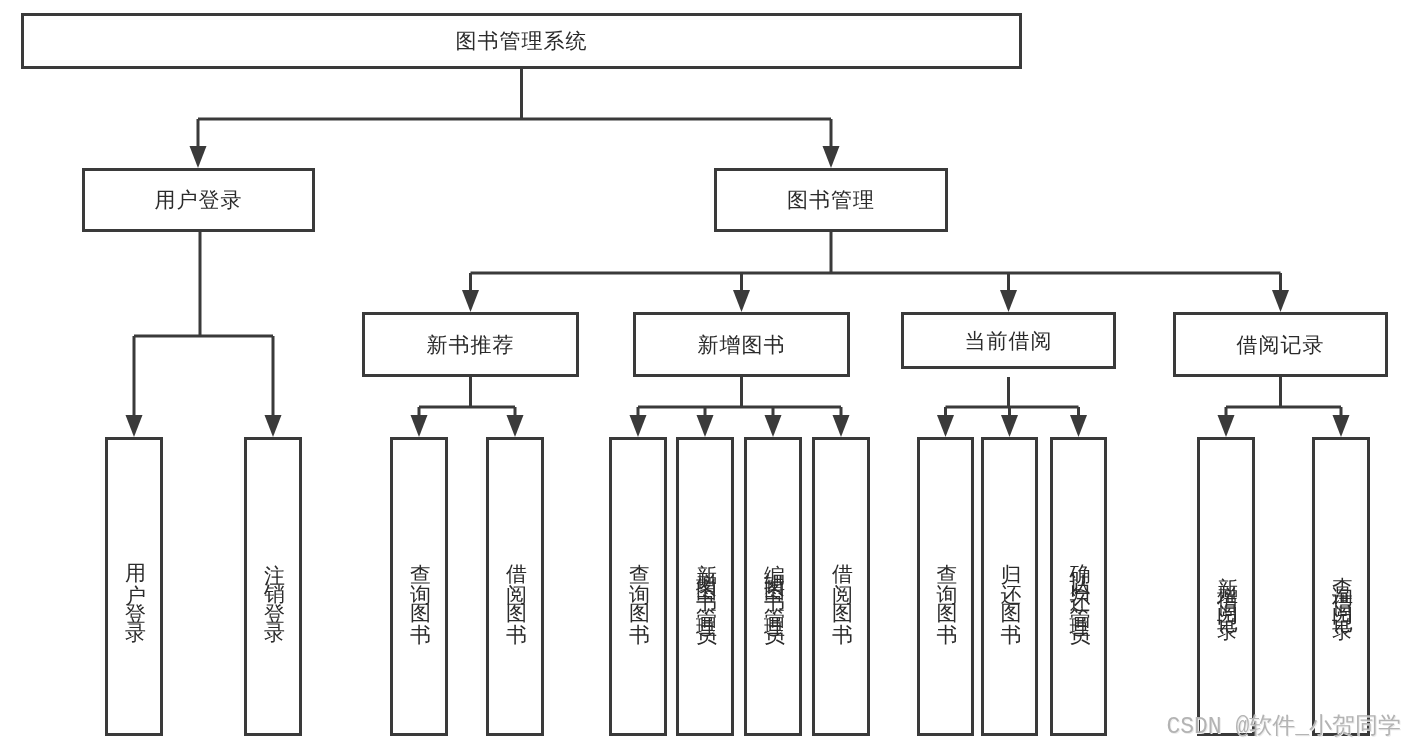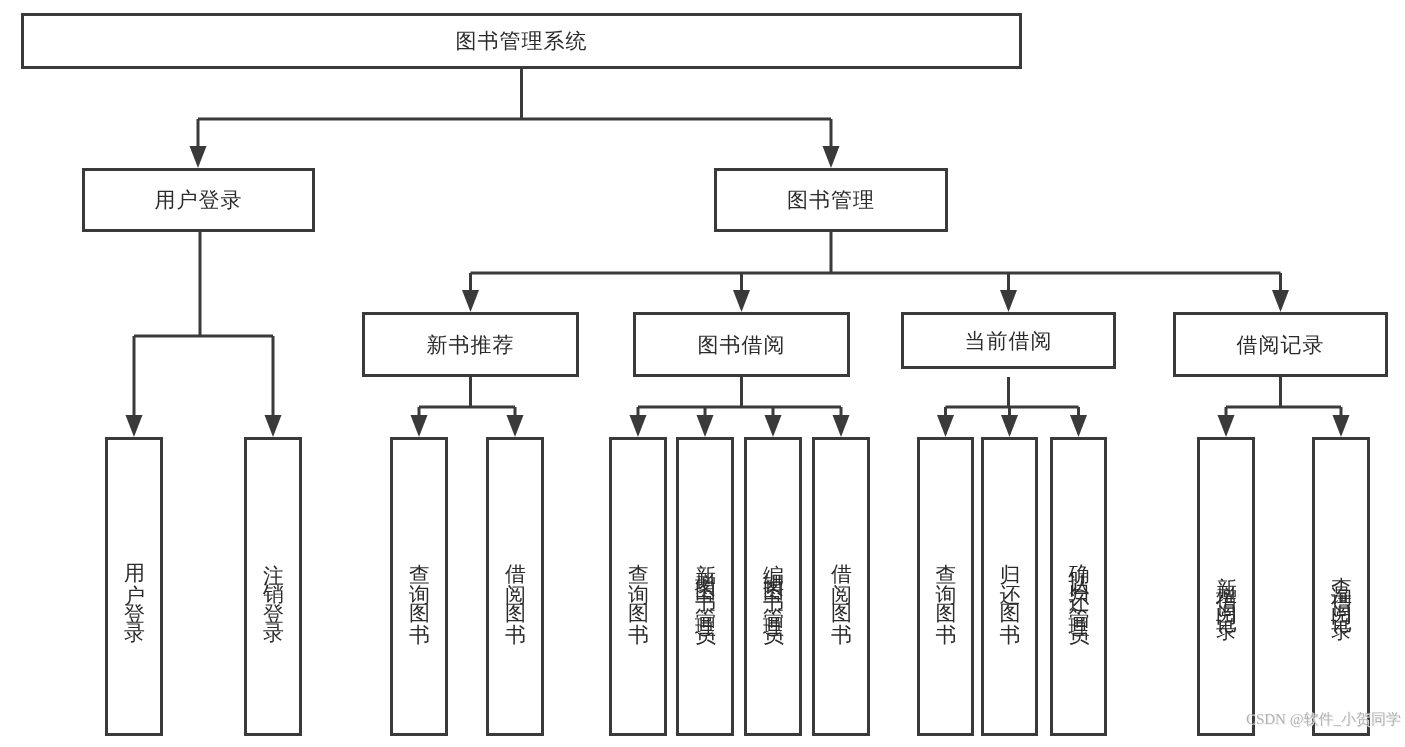--- a/index.html
+++ b/index.html
@@ -1,20 +1,20 @@
 <!DOCTYPE html>
 <html><head>
 <meta charset="utf-8">
 <style>
   html,body{margin:0;padding:0;background:#fff;}
   .stage{
     position:relative;
     width:1405px;height:747px;
     background:var(--bg,#ffffff);
-    font-family:Liberation Serif, serif;
+    font-family:Liberation Mono, monospace;
     overflow:hidden;
   }
   .connectors{position:absolute;left:0;top:0;width:1405px;height:747px;}
   .cline{stroke:var(--line,#3a3a3a);stroke-width:3;fill:none;}
   .ahead{fill:var(--line,#3a3a3a);stroke:none;}
   .hbox,.vbox{
     position:absolute;
     box-sizing:border-box;
     background:#fff;
     border:3px solid var(--line,#3a3a3a);
@@ -25,21 +25,21 @@
   .hbox .label{white-space:nowrap;letter-spacing:1px;}
   .vbox .vlabel{
     writing-mode:vertical-rl;
     text-orientation:mixed;
     line-height:1;
     white-space:nowrap;
   }
   .watermark{
     position:absolute;
     right:4px;top:710px;
-    font-size:15px;
+    font-size:23px;
     color:var(--wm,#b3b3b3);
     text-shadow:1px 1px 0 #ececec;
     white-space:nowrap;
   }
 </style>
 </head>
 <body>
 
 <div class="stage" style="--bg: #ffffff; --line: #3a3a3a; --text: #2b2b2b; --wm: #b3b3b3;">
 
@@ -94,21 +94,21 @@
     <span class="label">用户登录</span>
   </div>
   <div class="hbox" style="left:714px;top:168px;width:234px;height:64px;">
     <span class="label">图书管理</span>
   </div>
 
   <div class="hbox" style="left:362px;top:312px;width:217px;height:65px;">
     <span class="label">新书推荐</span>
   </div>
   <div class="hbox" style="left:633px;top:312px;width:217px;height:65px;">
-    <span class="label">图书借阅</span>
+    <span class="label">新增图书</span>
   </div>
   <div class="hbox" style="left:901px;top:312px;width:215px;height:57px;">
     <span class="label">当前借阅</span>
   </div>
   <div class="hbox" style="left:1173px;top:312px;width:215px;height:65px;">
     <span class="label">借阅记录</span>
   </div>
 
   <div class="vbox" style="left:105px;top:437px;width:58px;height:299px;">
     <span class="vlabel" style="letter-spacing: 0.95em;">用户登录</span>

